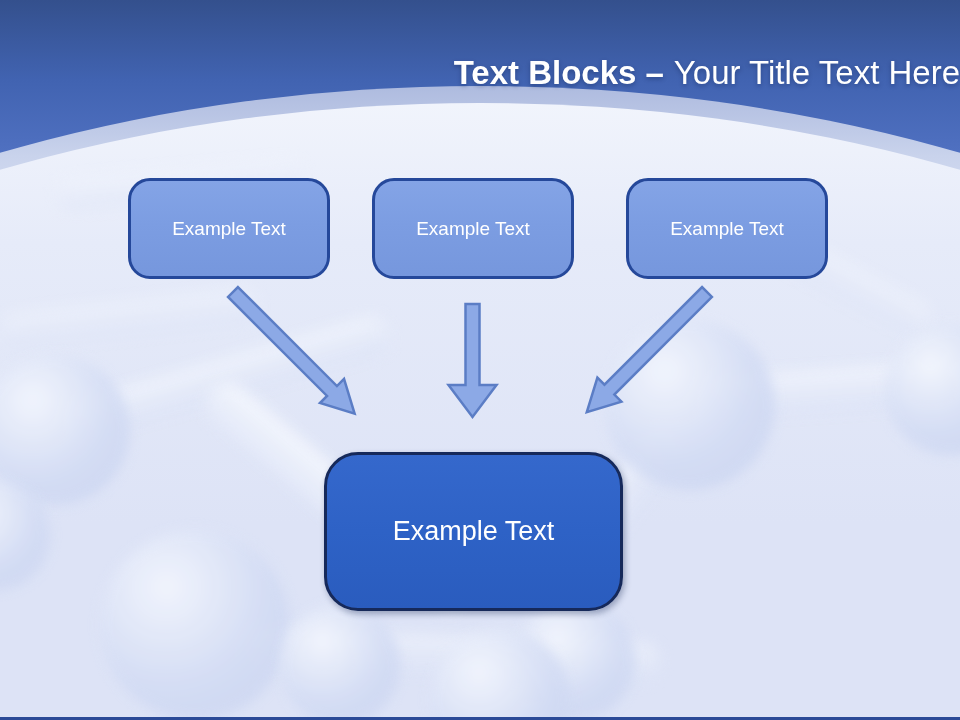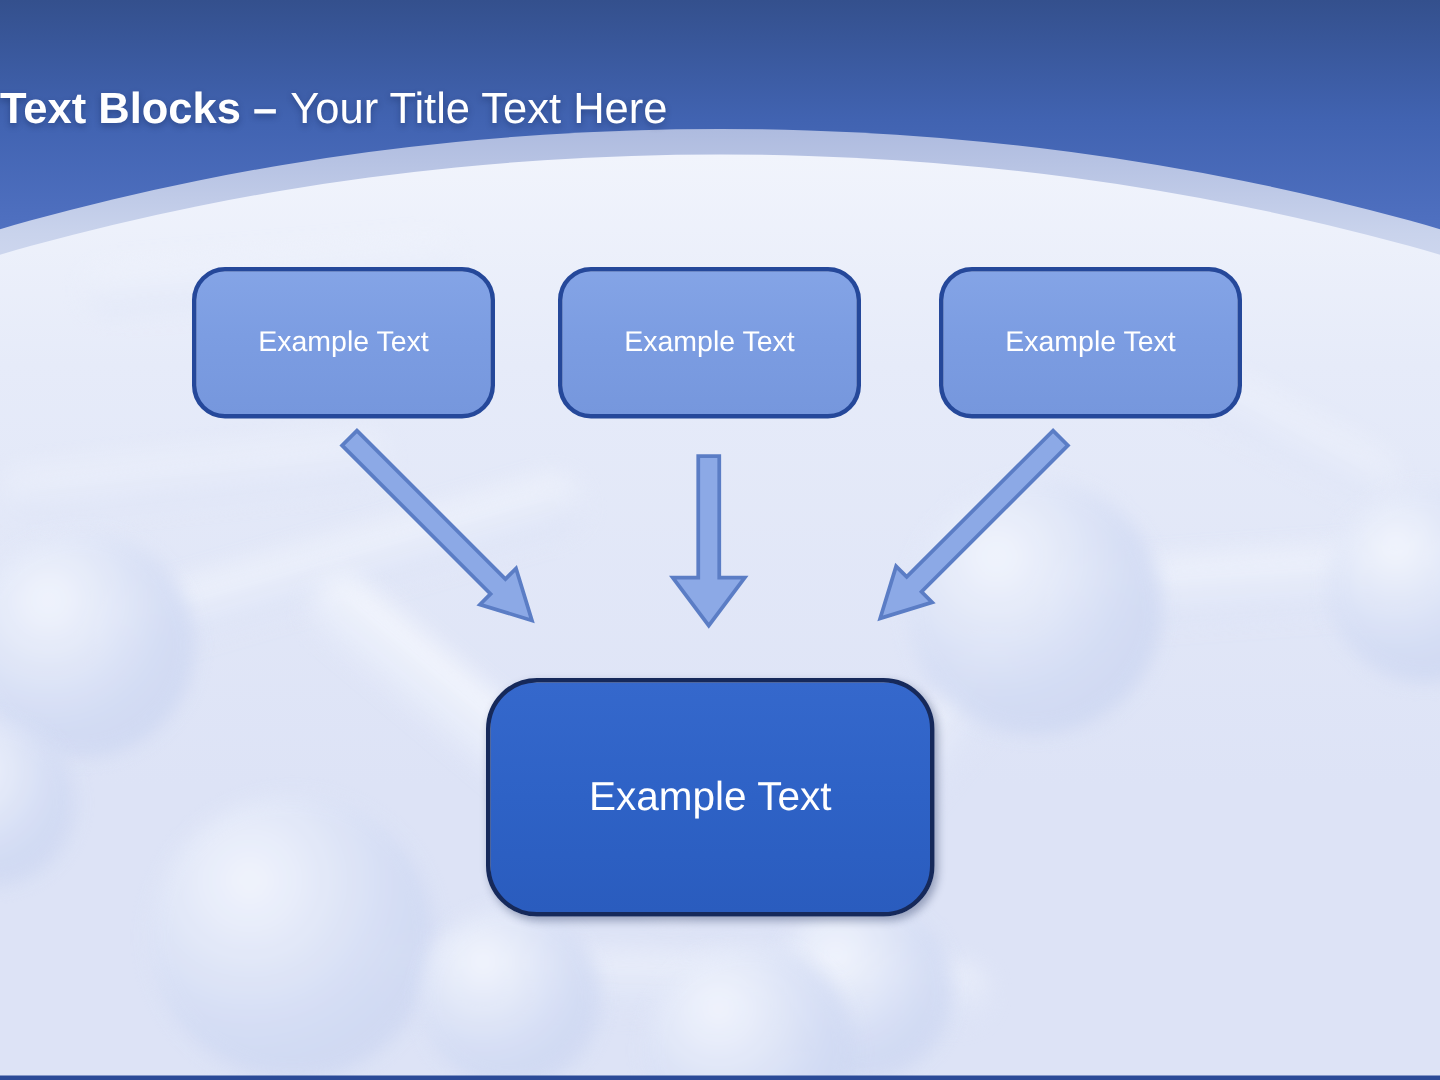--- a/index.html
+++ b/index.html
@@ -56,23 +56,23 @@
     background: linear-gradient(180deg, #f3f6fd, #dbe2f6);
     filter: blur(7px);
     opacity: .75;
   }
 
   
   .title {
     position: absolute;
     left: 0; top: 54px;
     width: 960px;
-    text-align: left;
+    text-align: right;
     color: var(--c-title-text, #ffffff);
-    font-size: 29px;
+    font-size: 33px;
     line-height: 38px;
     text-shadow: 0 2px 4px rgba(10, 25, 70, 0.35);
     white-space: nowrap;
   }
   .title .t-bold { font-weight: 700; }
   .title .t-reg  { font-weight: 400; margin-left: 0.3em; }
 
   
   .arrows-svg { position: absolute; left: 0; top: 0; }
   .arrow path {

